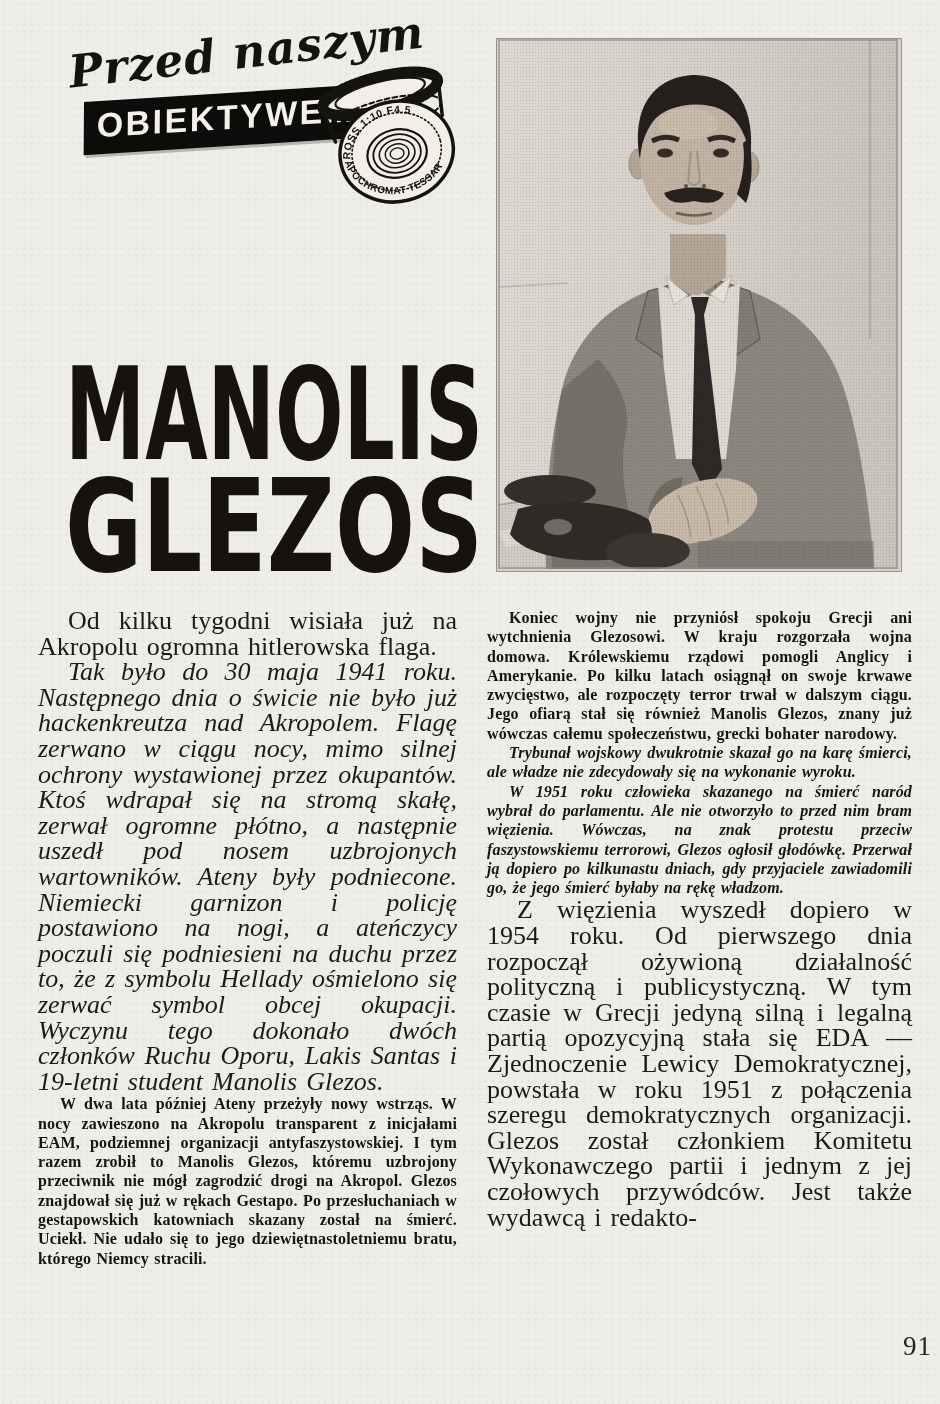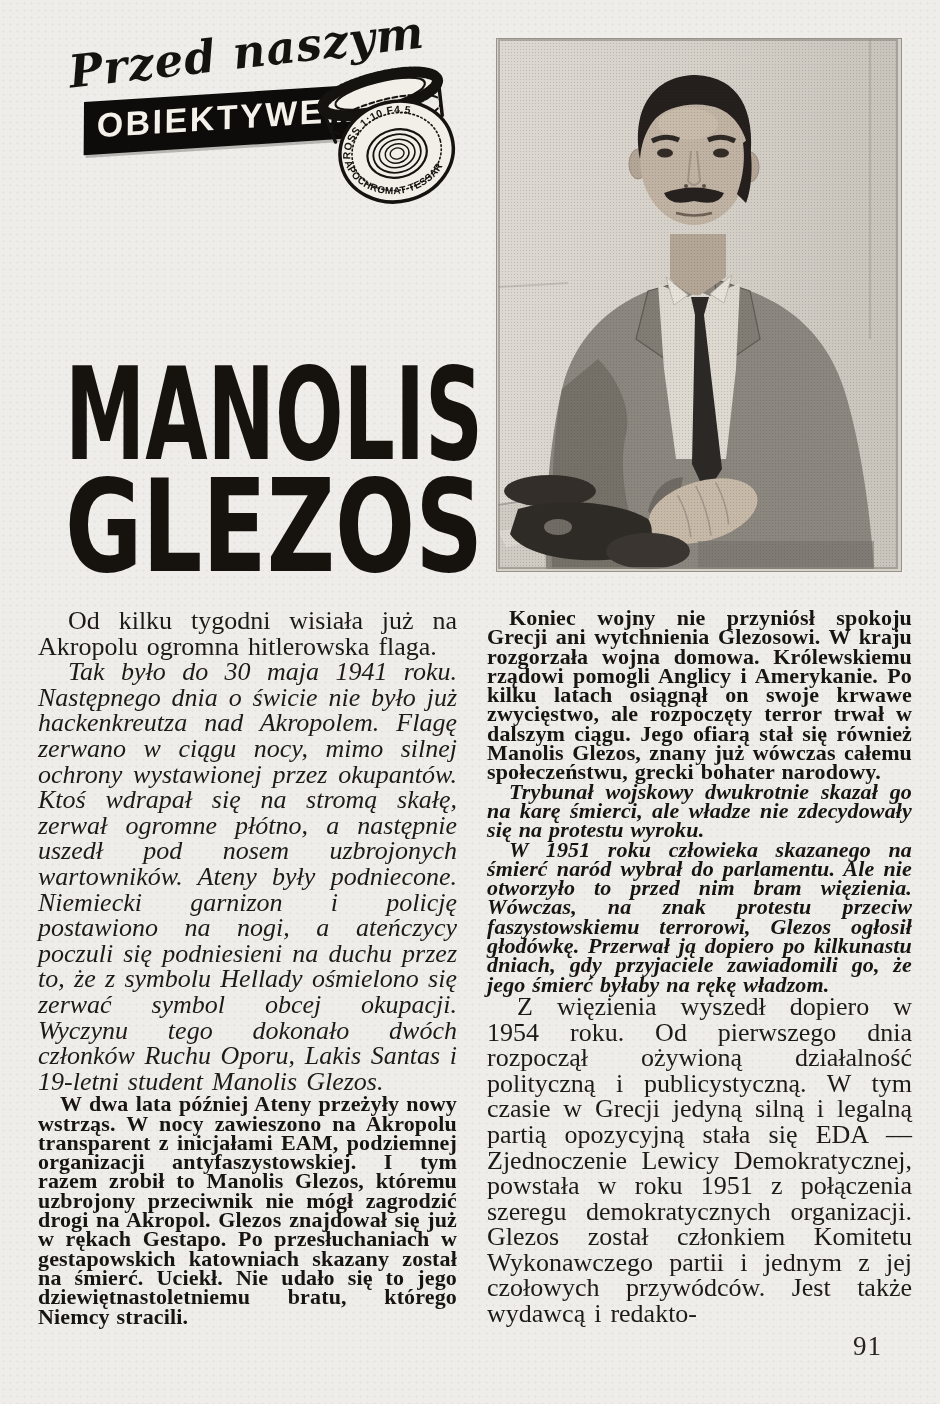--- a/index.html
+++ b/index.html
@@ -44,31 +44,31 @@
 
   
   .col { position:absolute; top:608px; }
   .col-left  { left:38px;  width:419px; }
   .col-right { left:487px; width:425px; }
   p.body-lg {
     margin:0; font-size:26px; line-height:25.6px; text-align:justify;
     text-indent:30px; word-spacing:2.5px; color:#1d1b18;
   }
   p.body-bold {
-    margin:0; font-size:22px; line-height:19.3px; font-weight:700;
+    margin:0; font-size:16px; line-height:19.3px; font-weight:700;
     text-align:justify; text-indent:22px; word-spacing:1.2px;
     letter-spacing:0.15px; color:#171511;
   }
   .mt-sm { margin-top:2px;font-style:italic; }
   .mt-md { margin-top:8px; }
   .mt-lg { margin-top:16px; }
 
   
   .page-num {
-    position:absolute; left:853px; top:1331px;
+    position:absolute; left:903px; top:1331px;
     font-size:27px; font-weight:400; color:#26231f; letter-spacing:1px;
   }
 </style>
 </head>
 <body>
 
 <div class="page">
 
   <header class="masthead">
     <div class="masthead-script">Przed naszym</div>
@@ -209,20 +209,20 @@
   </div>
 
   <section class="col col-left">
     <p class="body-lg">Od kilku tygodni wisiała już na Akropolu ogromna hitlerowska flaga.</p>
     <p class="body-lg mt-sm">Tak było do 30 maja 1941 roku. Następnego dnia o świcie nie było już hackenkreutza nad Akropolem. Flagę zerwano w ciągu nocy, mimo silnej ochrony wystawionej przez okupantów. Ktoś wdrapał się na stromą skałę, zerwał ogromne płótno, a następnie uszedł pod nosem uzbrojonych wartowników. Ateny były podniecone. Niemiecki garnizon i policję postawiono na nogi, a ateńczycy poczuli się podniesieni na duchu przez to, że z symbolu Hellady ośmielono się zerwać symbol obcej okupacji. Wyczynu tego dokonało dwóch członków Ruchu Oporu, Lakis Santas i 19-letni student Manolis Glezos.</p>
     <p class="body-bold mt-md">W dwa lata później Ateny przeżyły nowy wstrząs. W nocy zawieszono na Akropolu transparent z inicjałami EAM, podziemnej organizacji antyfaszystowskiej. I tym razem zrobił to Manolis Glezos, któremu uzbrojony przeciwnik nie mógł zagrodzić drogi na Akropol. Glezos znajdował się już w rękach Gestapo. Po przesłuchaniach w gestapowskich katowniach skazany został na śmierć. Uciekł. Nie udało się to jego dziewiętnastoletniemu bratu, którego Niemcy stracili.</p>
   </section>
 
   <section class="col col-right">
     <p class="body-bold">Koniec wojny nie przyniósł spokoju Grecji ani wytchnienia Glezosowi. W kraju rozgorzała wojna domowa. Królewskiemu rządowi pomogli Anglicy i Amerykanie. Po kilku latach osiągnął on swoje krwawe zwycięstwo, ale rozpoczęty terror trwał w dalszym ciągu. Jego ofiarą stał się również Manolis Glezos, znany już wówczas całemu społeczeństwu, grecki bohater narodowy.</p>
-    <p class="body-bold mt-sm">Trybunał wojskowy dwukrotnie skazał go na karę śmierci, ale władze nie zdecydowały się na protestu wyroku.</p>
+    <p class="body-bold mt-sm">Trybunał wojskowy dwukrotnie skazał go na karę śmierci, ale władze nie zdecydowały się na wykonanie wyroku.</p>
     <p class="body-bold mt-sm">W 1951 roku człowieka skazanego na śmierć naród wybrał do parlamentu. Ale nie otworzyło to przed nim bram więzienia. Wówczas, na znak protestu przeciw faszystowskiemu terrorowi, Glezos ogłosił głodówkę. Przerwał ją dopiero po kilkunastu dniach, gdy przyjaciele zawiadomili go, że jego śmierć byłaby na rękę władzom.</p>
     <p class="body-lg mt-lg">Z więzienia wyszedł dopiero w 1954 roku. Od pierwszego dnia rozpoczął ożywioną działalność polityczną i publicystyczną. W tym czasie w Grecji jedyną silną i legalną partią opozycyjną stała się EDA — Zjednoczenie Lewicy Demokratycznej, powstała w roku 1951 z połączenia szeregu demokratycznych organizacji. Glezos został członkiem Komitetu Wykonawczego partii i jednym z jej czołowych przywódców. Jest także wydawcą i redakto-</p>
   </section>
 
   <div class="page-num">91</div>
 
 </div>
 
 </body></html>

